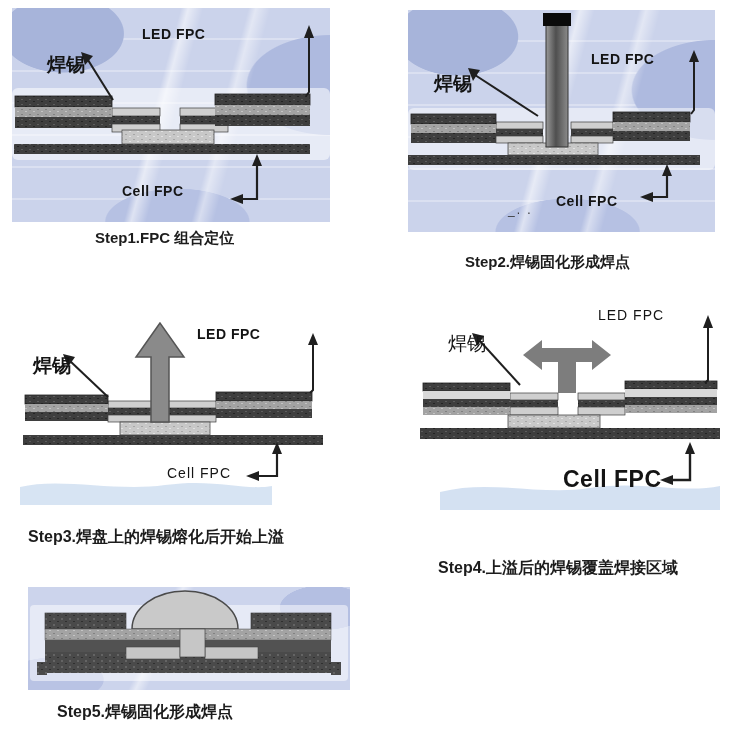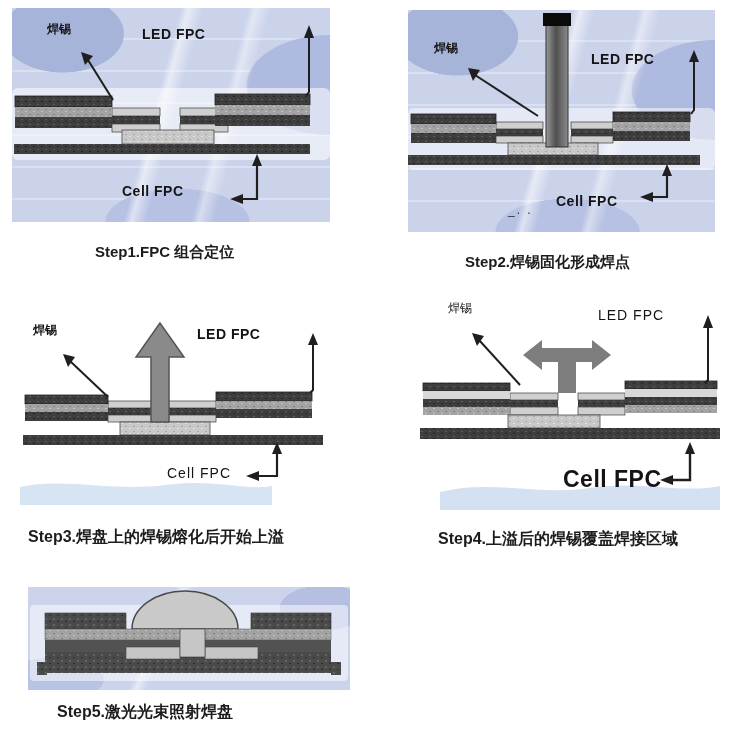--- a/index.html
+++ b/index.html
@@ -18,21 +18,21 @@
   }
   .map-bg-light{
     background-color:#ccd4ec;
     background-image:
       linear-gradient(115deg, rgba(255,255,255,0) 40%, rgba(255,255,255,.5) 42%, rgba(255,255,255,0) 45%),
       radial-gradient(ellipse 80px 40px at 92% 20%, #b4bfe2 55%, rgba(180,191,226,0) 56%),
       radial-gradient(ellipse 90px 40px at 8% 90%, #b9c3e4 55%, rgba(185,195,228,0) 56%);
   }
   .panel svg{position:absolute;left:0;top:0;}
   .lbl{position:absolute;color:#141414;white-space:nowrap;line-height:1.05;}
-  .lbl-cn{font-size:12px;font-weight:700;}
+  .lbl-cn{font-size:19px;font-weight:700;margin-top:32px;}
   .lbl-cn.thin{font-weight:400;}
   .lbl-en{font-size:14px;font-weight:700;letter-spacing:.5px;}
   .lbl-en.thin{font-weight:400;letter-spacing:1px;}
   .lbl-en.big{font-size:23px;}
   .artifact{position:absolute;font-size:12px;color:#333;letter-spacing:2px;}
   .caption{position:absolute;color:#1c1c1c;font-size:15px;font-weight:700;white-space:nowrap;}
   .caption.plain{font-weight:700;font-size:16px;}
 </style>
 </head>
 <body>
@@ -99,21 +99,21 @@
       <g>
         <polyline points="228,191 245,191 245,153" stroke="#1f1f1f" stroke-width="2.2" fill="none"></polyline>
         <polygon points="218,191 231,186 231,196" fill="#1f1f1f"></polygon>
         <polygon points="245,146 240,158 250,158" fill="#1f1f1f"></polygon>
       </g>
     </svg>
     <div class="lbl lbl-cn" style="left:35px;top:15px;">焊锡</div>
     <div class="lbl lbl-en" style="left:130px;top:19px;">LED FPC</div>
     <div class="lbl lbl-en" style="left:110px;top:176px;">Cell FPC</div>
   </div>
-  <div class="caption" style="left:95px;top:243px;">Step1.FPC 组合定位</div>
+  <div class="caption" style="left:95px;top:229px;">Step1.FPC 组合定位</div>
 
   <div class="panel map-bg" style="left:408px;top:10px;width:307px;height:222px;">
     <svg width="307" height="222" viewBox="0 0 307 222">
       <rect x="0" y="98" width="307" height="62" rx="6" fill="#ffffff" opacity="0.5"></rect>
       <g>
         <rect x="88" y="112" width="47" height="7" fill="#cfcfcf" stroke="#3a3a3a" stroke-width="0.7"></rect>
         <rect x="88" y="119" width="47" height="7" fill="url(#pat-dark)"></rect>
         <rect x="88" y="126" width="47" height="7" fill="#cfcfcf" stroke="#3a3a3a" stroke-width="0.7"></rect>
         <rect x="163" y="112" width="42" height="7" fill="#cfcfcf" stroke="#3a3a3a" stroke-width="0.7"></rect>
         <rect x="163" y="119" width="42" height="7" fill="url(#pat-dark)"></rect>
@@ -229,35 +229,35 @@
       <g>
         <polyline points="250,185 270,185 270,154" stroke="#1f1f1f" stroke-width="2.4" fill="none"></polyline>
         <polygon points="240,185 253,180 253,190" fill="#1f1f1f"></polygon>
         <polygon points="270,147 265,159 275,159" fill="#1f1f1f"></polygon>
       </g>
     </svg>
     <div class="lbl lbl-cn thin" style="left:28px;top:7px;">焊锡</div>
     <div class="lbl lbl-en thin" style="left:178px;top:13px;">LED FPC</div>
     <div class="lbl lbl-en big" style="left:143px;top:172px;">Cell FPC</div>
   </div>
-  <div class="caption plain" style="left:438px;top:529px;">Step4.上溢后的焊锡覆盖焊接区域</div>
+  <div class="caption plain" style="left:438px;top:558px;">Step4.上溢后的焊锡覆盖焊接区域</div>
 
   <div class="panel map-bg-light" style="left:28px;top:587px;width:322px;height:103px;">
     <svg width="322" height="103" viewBox="0 0 322 103">
       <rect x="2" y="18" width="318" height="76" rx="4" fill="#ffffff" opacity="0.5"></rect>
       <path d="M104,42 A53,38 0 0 1 210,42 Z" fill="#c9c9c9" stroke="#4a4a4a" stroke-width="1.5"></path>
       <g>
         <rect x="17" y="26" width="81" height="16" fill="url(#pat-base)" stroke="#333" stroke-width="0.6"></rect>
         <rect x="223" y="26" width="80" height="16" fill="url(#pat-base)" stroke="#333" stroke-width="0.6"></rect>
         <rect x="17" y="42" width="286" height="11" fill="url(#pat-mid)" stroke="#555" stroke-width="0.5"></rect>
         <rect x="17" y="53" width="286" height="12" fill="#525252"></rect>
         <rect x="17" y="65" width="286" height="21" fill="url(#pat-base)"></rect>
         <rect x="9" y="75" width="10" height="13" fill="url(#pat-base)"></rect>
         <rect x="303" y="75" width="10" height="13" fill="url(#pat-base)"></rect>
         <rect x="98" y="60" width="54" height="12" fill="#c6c6c6" stroke="#444" stroke-width="0.6"></rect>
         <rect x="177" y="60" width="53" height="12" fill="#c6c6c6" stroke="#444" stroke-width="0.6"></rect>
         <rect x="152" y="42" width="25" height="28" fill="#c6c6c6" stroke="#444" stroke-width="0.7"></rect>
       </g>
     </svg>
   </div>
-  <div class="caption plain" style="left:57px;top:702px;">Step5.激光光束照射焊盘</div>
+  <div class="caption plain" style="left:57px;top:702px;">Step5.焊锡固化形成焊点</div>
 
 </div>
 
 </body></html>

